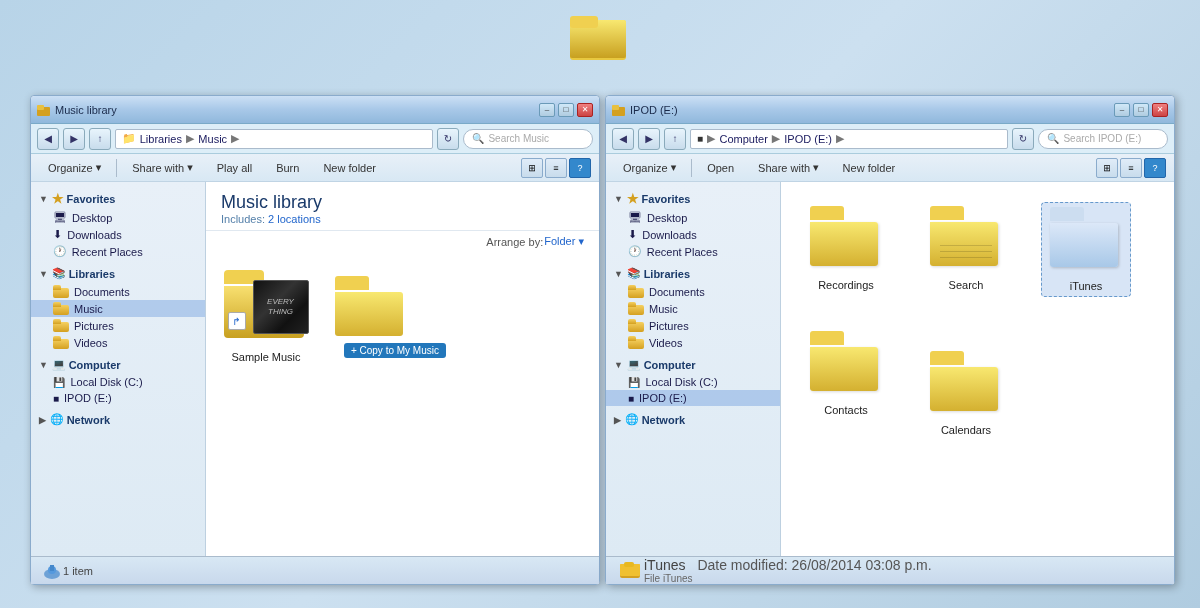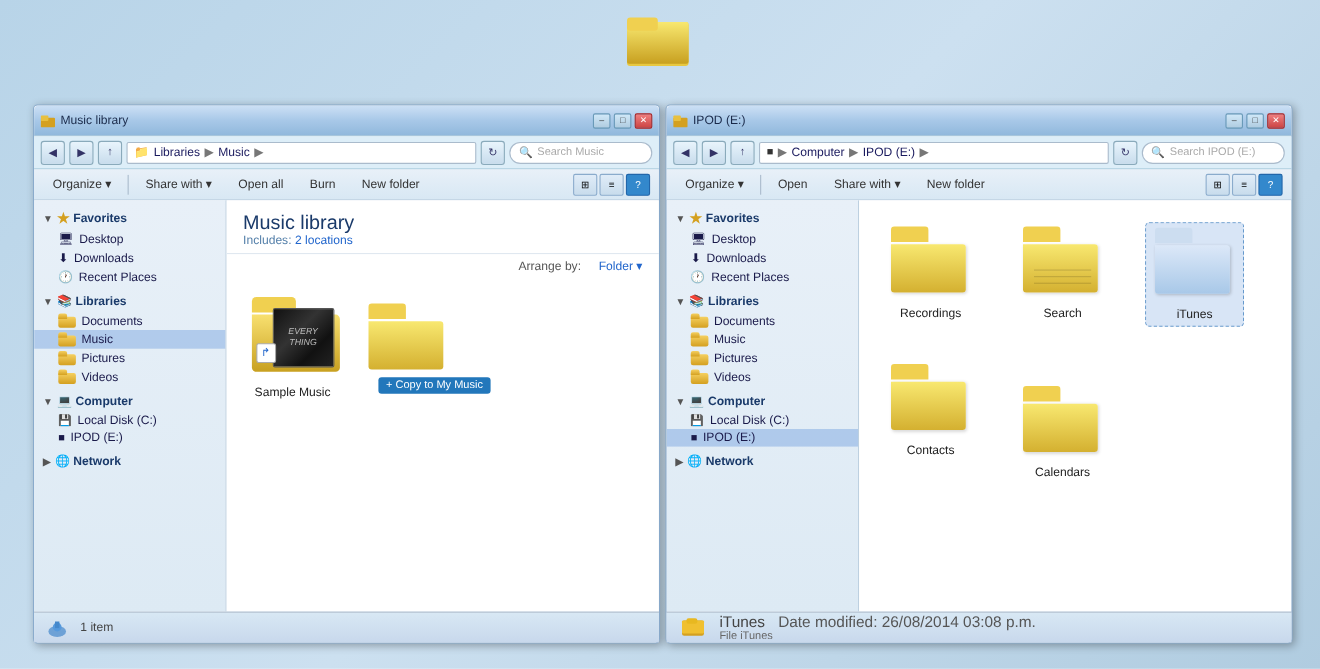--- a/index.html
+++ b/index.html
@@ -264,21 +264,21 @@
 
     .file-area-subtitle a { color: #2266cc; text-decoration: none; }
 
     .arrange-bar {
       display: flex;
       align-items: center;
       justify-content: flex-end;
       padding: 4px 15px;
       font-size: 11px;
       color: #555;
-      gap: 16px;
+      gap: 1px;
     }
 
     .arrange-label { color: #2266cc; cursor: pointer; }
 
     
     .files-grid {
       display: flex;
       flex-wrap: wrap;
       padding: 10px 15px;
       gap: 15px;
@@ -307,21 +307,20 @@
     
     .status-bar {
       background: linear-gradient(to bottom, #d8e8f4, #c8d8ec);
       height: 28px;
       display: flex;
       align-items: center;
       padding: 0 10px;
       font-size: 11px;
       color: #444;
       border-top: 1px solid #aabbcc;
-      gap: 10px;
     }
 
     .status-icon {
       width: 22px;
       height: 20px;
       display: flex;
       align-items: center;
       justify-content: center;
     }
 
@@ -426,21 +425,21 @@
   <div class="toolbar">
     <div class="toolbar-btn">
       <span>Organize</span>
       <span>▾</span>
     </div>
     <div class="toolbar-separator"></div>
     <div class="toolbar-btn">
       <span>Share with</span>
       <span>▾</span>
     </div>
-    <div class="toolbar-btn">Open all</div>
+    <div class="toolbar-btn">Play all</div>
     <div class="toolbar-btn">Burn</div>
     <div class="toolbar-btn">New folder</div>
     <div class="view-controls">
       <div class="view-btn">⊞</div>
       <div class="view-btn">≡</div>
       <div style="width:22px;height:20px;background:#3388cc;border:1px solid #2266aa;border-radius:2px;display:flex;align-items:center;justify-content:center;font-size:9px;color:white;">?</div>
     </div>
   </div>
 
   <div class="content-area">
@@ -536,21 +535,21 @@
         <span>Arrange by:</span>
         <span class="arrange-label">
           <span>Folder</span>
           <span>▾</span>
         </span>
       </div>
       <div class="files-grid">
 
         <div class="file-item-container">
           <div class="file-item">
-            <div style="position:relative;width:75px;height:72px;">
+            <div style="position:relative;width:85px;height:72px;">
 
               <div style="position:absolute;bottom:0;left:0;width:80px;height:52px;background:linear-gradient(to bottom,#f8e070,#c8a020);border-radius:0 4px 4px 4px;"></div>
 
               <div style="position:absolute;top:4px;left:0;width:40px;height:14px;background:#f0d050;border-radius:4px 4px 0 0;"></div>
 
               <div style="position:absolute;bottom:4px;right:0;width:56px;height:54px;background:linear-gradient(135deg,#111 0%,#333 40%,#111 70%,#222 100%);border:1px solid #555;border-radius:2px;overflow:hidden;display:flex;align-items:center;justify-content:center;">
                 <div style="color:#bbb;font-size:8px;text-align:center;font-style:italic;padding:2px;line-height:1.3;">EVERY<br>THING</div>
               </div>
 
               <div style="position:absolute;bottom:8px;left:4px;width:18px;height:18px;background:white;border:1px solid #aaa;border-radius:2px;display:flex;align-items:center;justify-content:center;font-size:10px;color:#2266cc;">↱</div>

